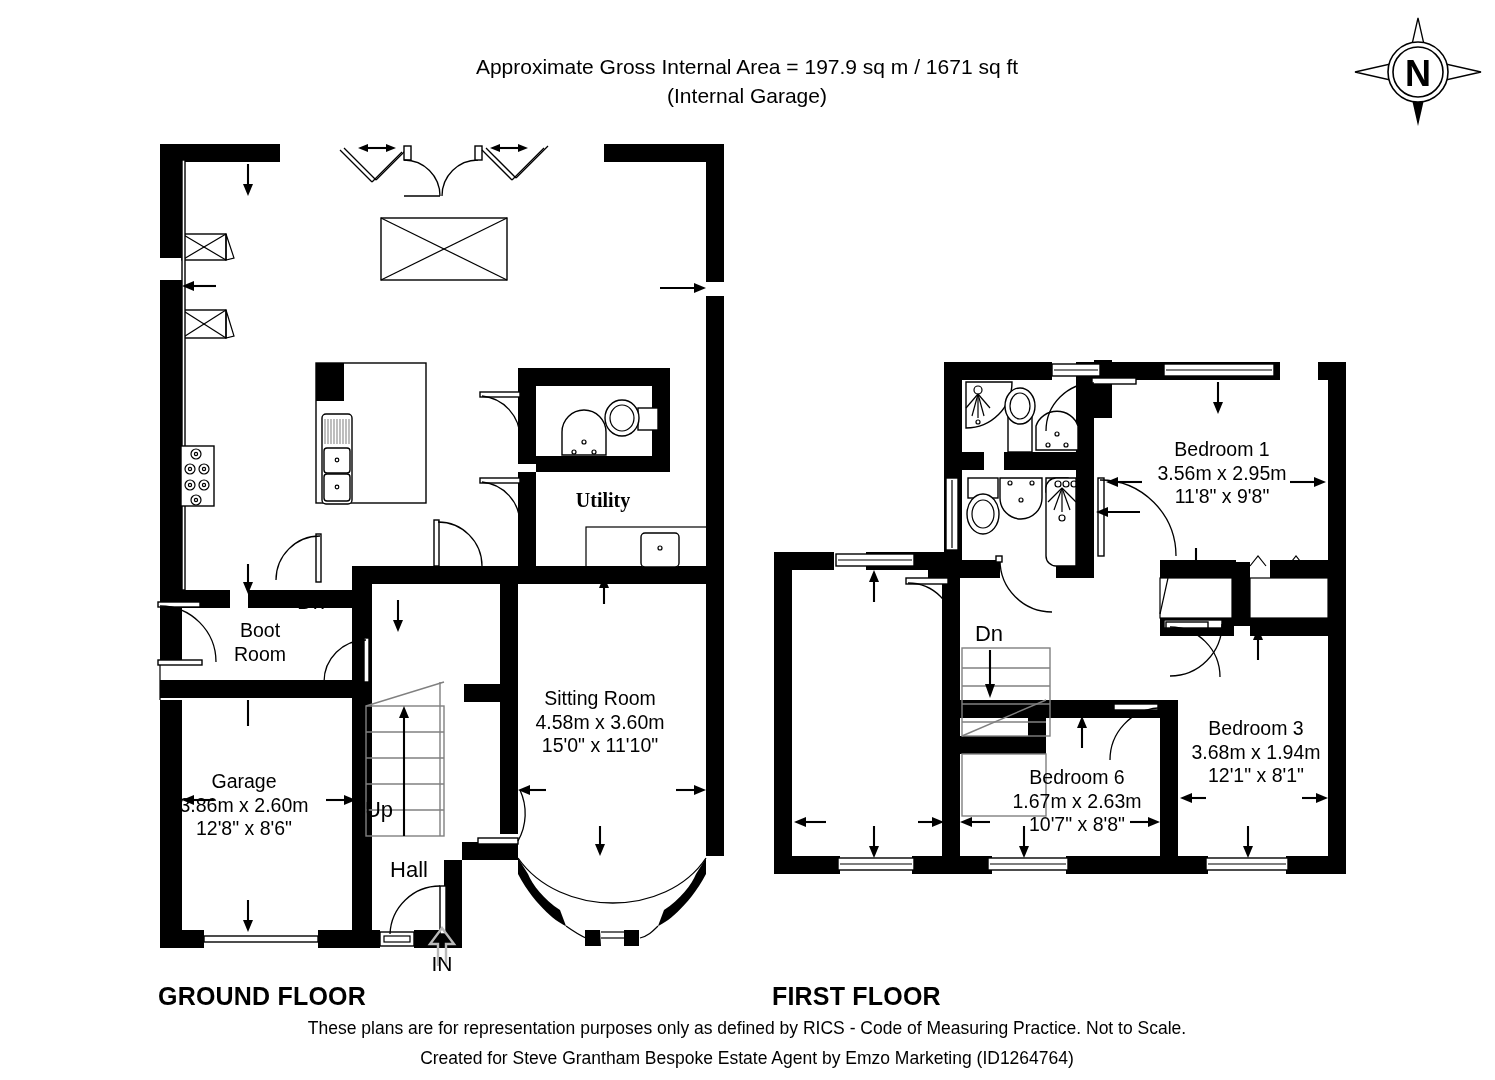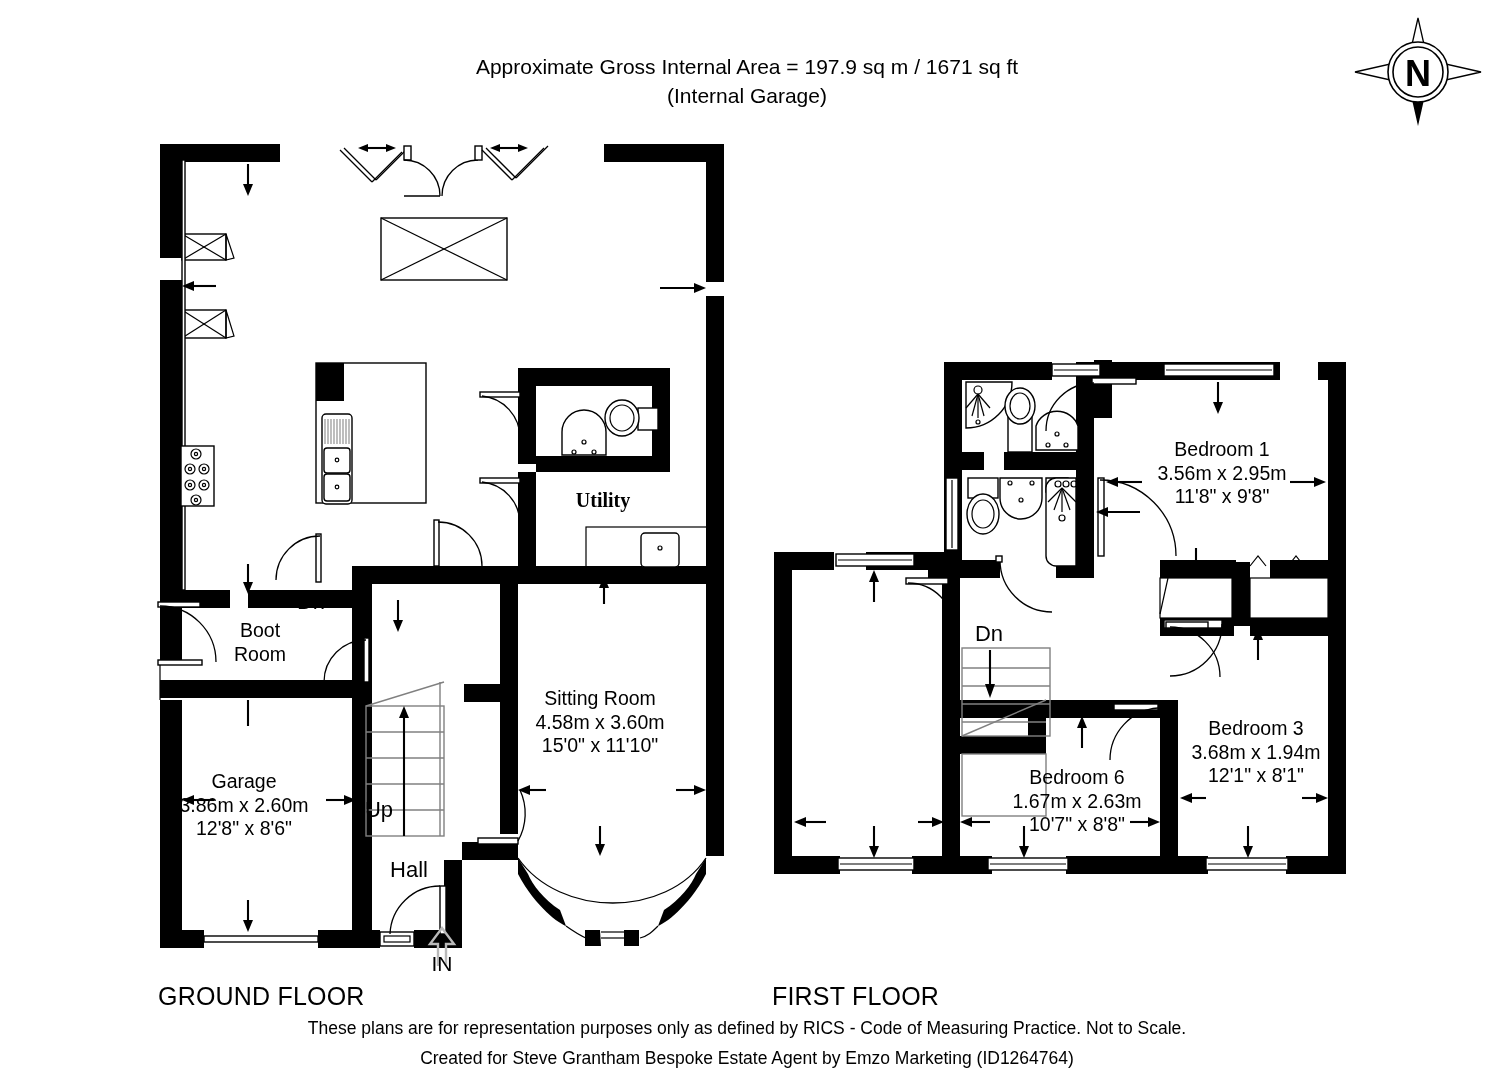--- a/index.html
+++ b/index.html
@@ -10,21 +10,21 @@
     color:#000000;
   }
   #stage{position:absolute;left:0;top:0;width:1495px;height:1080px;}
   .txt{position:absolute;white-space:nowrap;}
   .center{transform:translateX(-50%);text-align:center;}
 
   #title-line1{left:747px;top:55px;font-size:21px;}
   #title-line2{left:747px;top:84px;font-size:21px;}
 
   .room-label{font-size:19.5px;line-height:23.5px;text-align:center;}
-  .floor-title{font-size:25px;font-weight:normal;letter-spacing:.2px;}
+  .floor-title{font-size:25px;font-weight:bold;letter-spacing:.2px;}
   .note{font-size:17.5px;}
   .small-label{font-size:22px;}
 
   #ground-floor-title{left:158px;top:982px;}
   #first-floor-title{left:772px;top:982px;}
   #note1{left:747px;top:1018px;}
   #note2{left:747px;top:1048px;}
 
   svg{position:absolute;left:0;top:0;}
   .wall{fill:#000000;}

